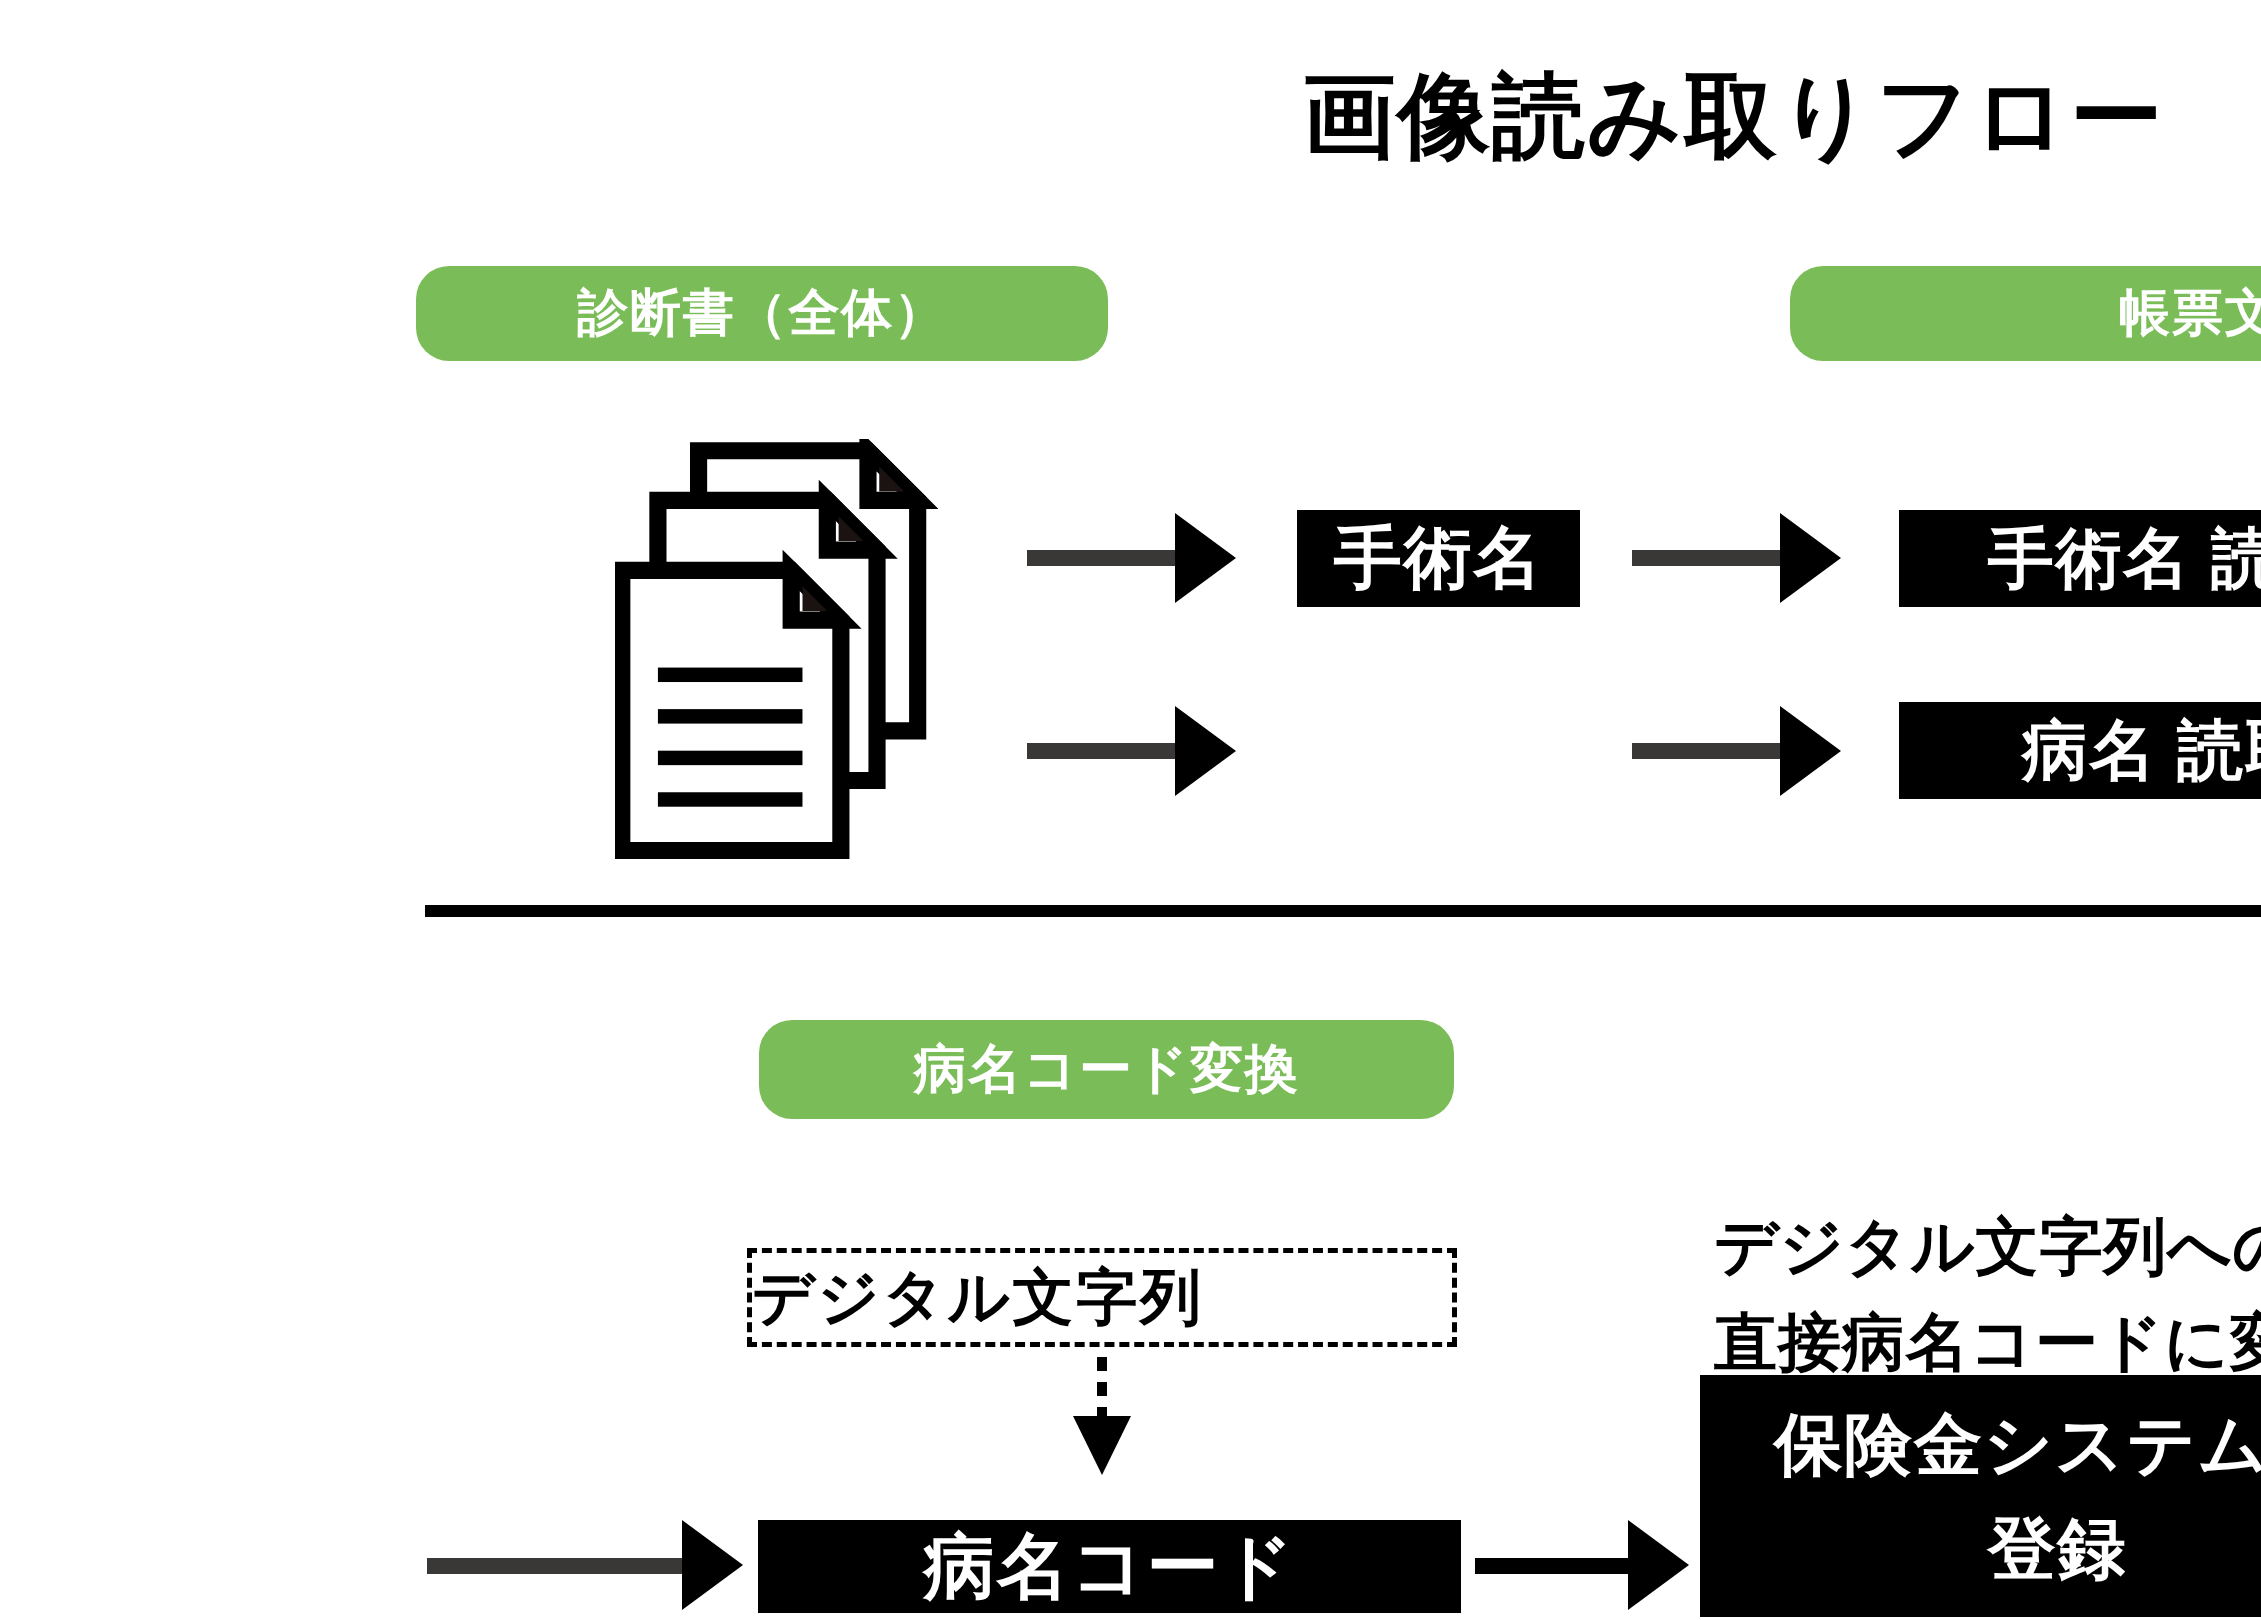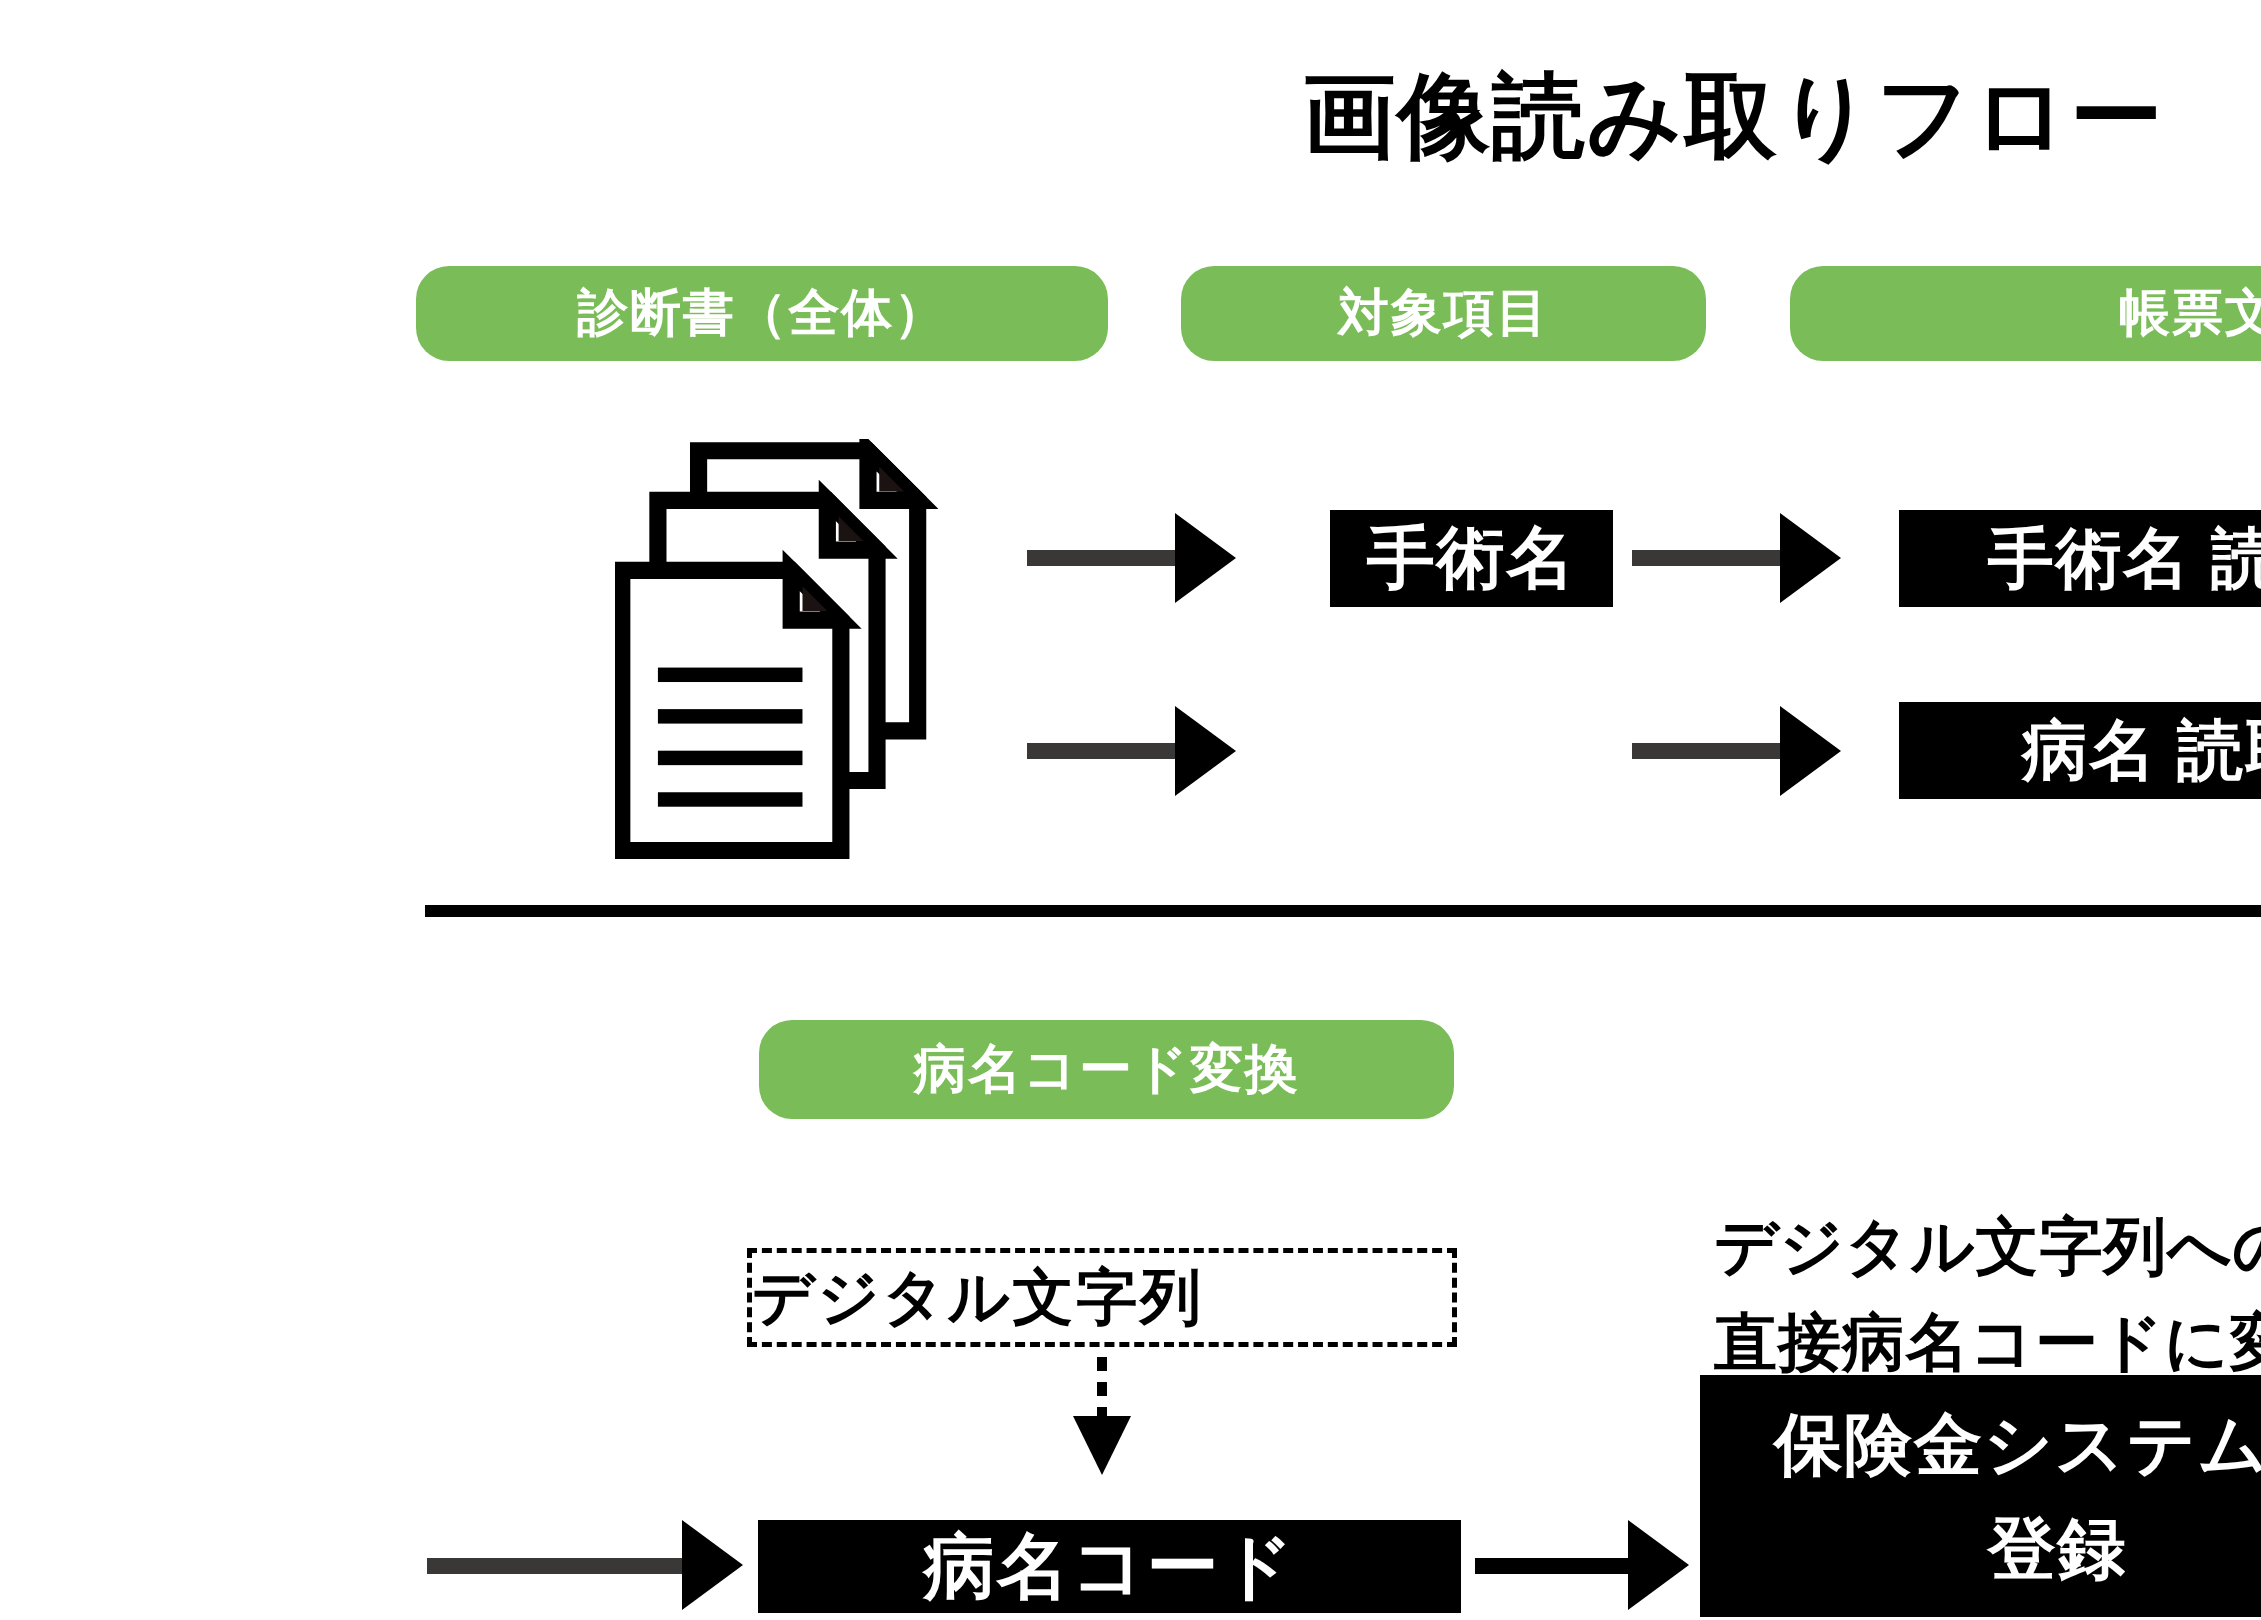--- a/index.html
+++ b/index.html
@@ -94,23 +94,20 @@
 </head>
 <body>
 
 <div class="canvas">
 
   <div class="abs title">画像読み取りフロー</div>
 
   <div class="abs green-box" style="left:416px; top:266px; width:692px; height:95px;">
     <span>診断書（全体）</span>
   </div>
-  <div class="abs green-box" style="left:1181px; top:266px; width:525px; height:95px;">
-    <span>対象項目</span>
-  </div>
   <div class="abs green-box" style="left:1790px; top:266px; width:1029px; height:95px;">
     <span>帳票文字の読取</span>
   </div>
 
   <svg class="abs" style="left:615px; top:439px;" width="323" height="421" viewBox="0 0 715 930">
     <g stroke="#000" stroke-width="38" stroke-linejoin="miter" fill="#ffffff">
 
       <path d="M185 25 H560 L670 135 V645 H185 Z"></path>
       <path d="M560 25 L670 135 H560 Z" fill="#ffffff"></path>
       <path d="M585 60 L640 115 H585 Z" fill="#1b1212" stroke="none"></path>
@@ -135,21 +132,21 @@
   <div class="abs">
     <div class="abs shaft-h" style="left:1027px; top:550px; width:149px;"></div>
     <div class="abs head-right" style="left:1175px; top:513px;"></div>
   </div>
 
   <div class="abs">
     <div class="abs shaft-h" style="left:1027px; top:743px; width:149px;"></div>
     <div class="abs head-right" style="left:1175px; top:706px;"></div>
   </div>
 
-  <div class="abs black-box" style="left:1330px; top:510px; width:283px; height:97px; font-size:68px;">
+  <div class="abs black-box" style="left:1297px; top:510px; width:283px; height:97px; font-size:68px;">
     <span>手術名</span>
   </div>
 
   <div class="abs">
     <div class="abs shaft-h" style="left:1632px; top:550px; width:149px;"></div>
     <div class="abs head-right" style="left:1780px; top:513px;"></div>
   </div>
 
   <div class="abs">
     <div class="abs shaft-h" style="left:1632px; top:743px; width:149px;"></div>

